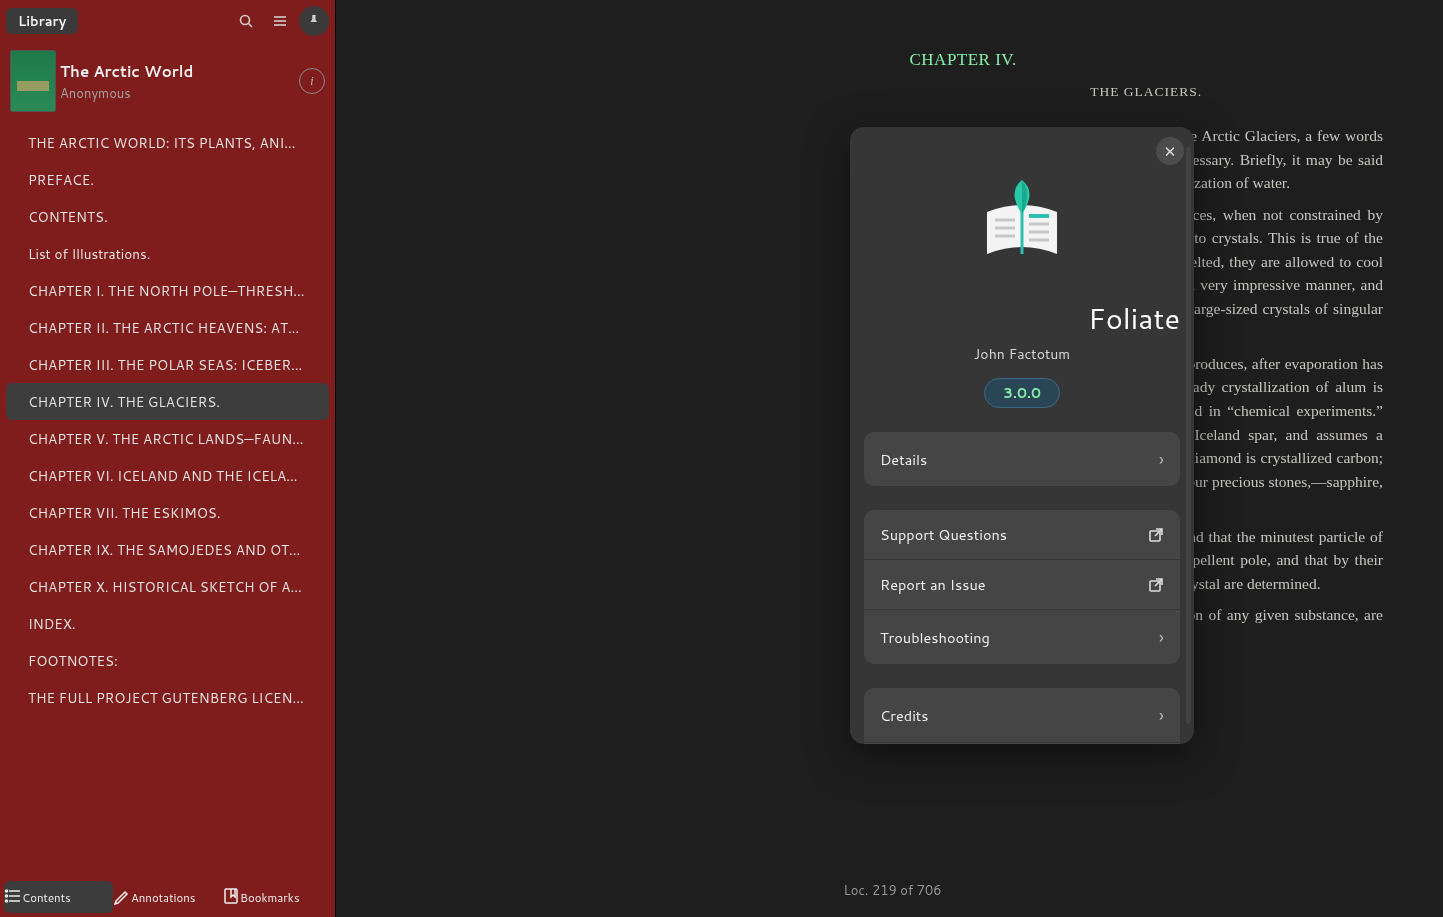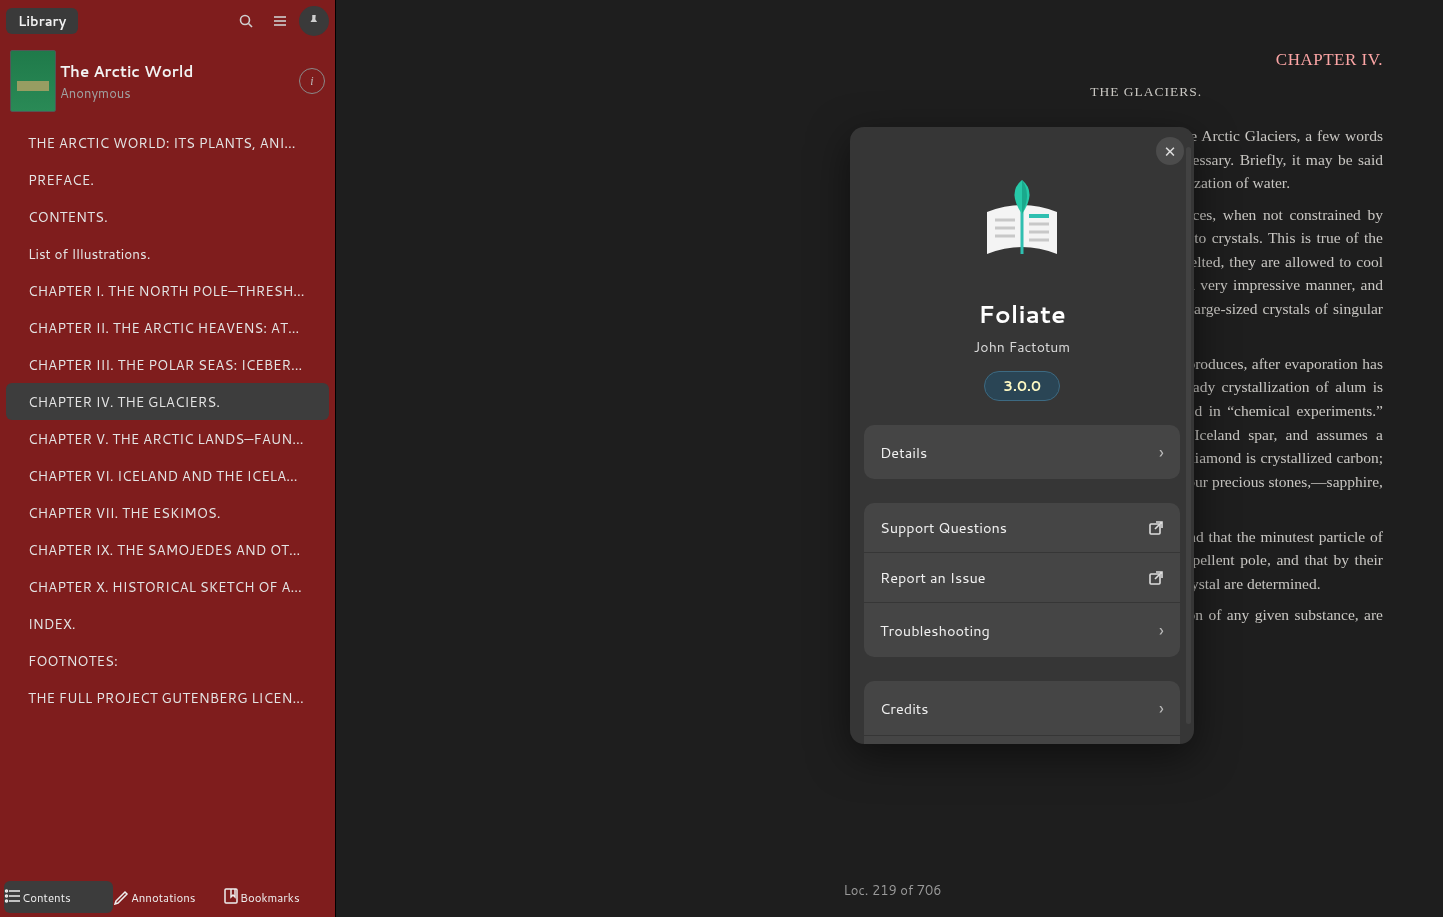--- a/index.html
+++ b/index.html
@@ -105,21 +105,21 @@
     position:relative;
     display:flex;
   }
   .page {
     flex:1;
     padding: 50px 40px 60px 40px;
     font-family: Georgia, "Times New Roman", serif;
     color:#c9c7c3;
   }
   .page-right { padding-left: 20px; padding-right: 60px;}
-  .chap-h1 { text-align:right; font-size:17px; letter-spacing:.5px; margin-bottom:14px; color:#fca5a5;}
+  .chap-h1 { text-align:left; font-size:17px; letter-spacing:.5px; margin-bottom:14px; color:#86efac;}
   .chap-h2 { text-align:center; font-size:13.5px; letter-spacing:1px; margin-bottom:24px; color:#cac8c3;}
   .para { font-size:15.5px; line-height:1.52; text-align:justify; margin-bottom:8px; text-indent: 22px;}
   .para.first { text-indent:0; }
   .dropcap {
     float:left; width:48px; height:48px;
     background:#111; border:1px solid #666;
     margin: 4px 8px 0 0;
     display:flex;align-items:center;justify-content:center;
     font-size:30px; font-weight:bold; color:#cfcfcf;
     font-family: serif;
@@ -150,30 +150,30 @@
     width:28px;height:28px;border-radius:50%;
     background:#4c4c4c;
     display:flex;align-items:center;justify-content:center;
     color:#dedede; font-size:15px;
   }
   .app-logo {
     margin: 40px auto 10px auto;
     width:120px; height:120px;
     display:flex;align-items:center;justify-content:center;
   }
-  .app-name { text-align:center; font-size:24px; font-weight:700; color:#fff; }
+  .app-name { text-align:right; font-size:29px; font-weight:400; color:#fff; }
   .app-dev { text-align:center; font-size:14px; color:#d8d8d8; margin-top:6px;}
   .app-ver {
     margin: 14px auto 24px auto;
     display:block; width:fit-content;
     padding: 4px 18px;
     border-radius:16px;
     background:#2a4555;
     border:1px solid #3d6a82;
-    color:#fef9c3; font-size:14px; font-weight:600;
+    color:#86efac; font-size:14px; font-weight:600;
   }
   .menu-group { margin-top: 24px; }
   .menu-row {
     display:flex; align-items:center; justify-content:space-between;
     padding: 14px 16px;
     background:#454545;
     font-size:14.5px;
     color:#f0f0f0;
   }
   .menu-row.single { border-radius:10px; }

